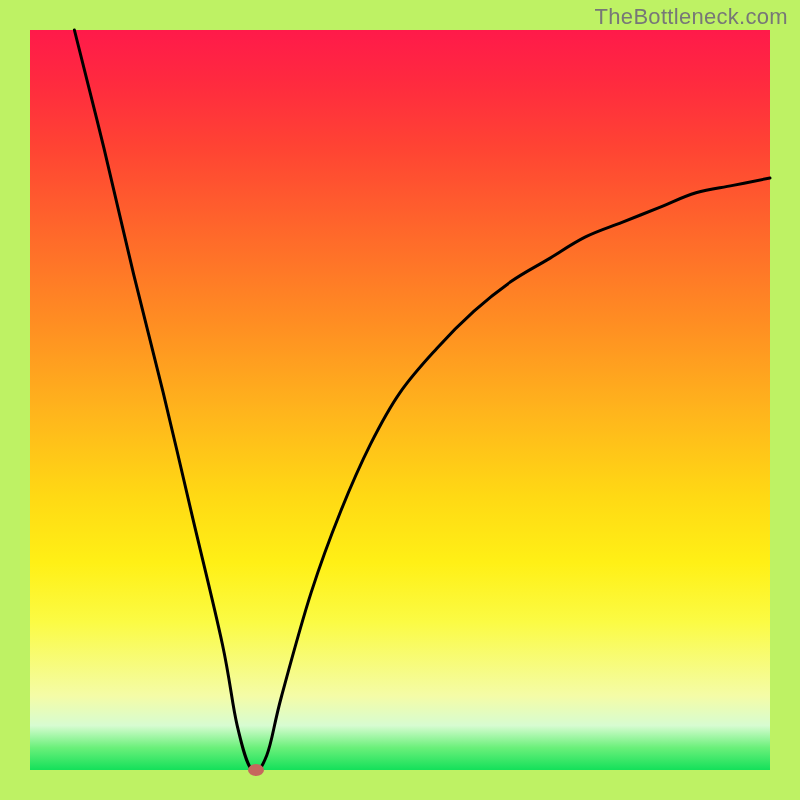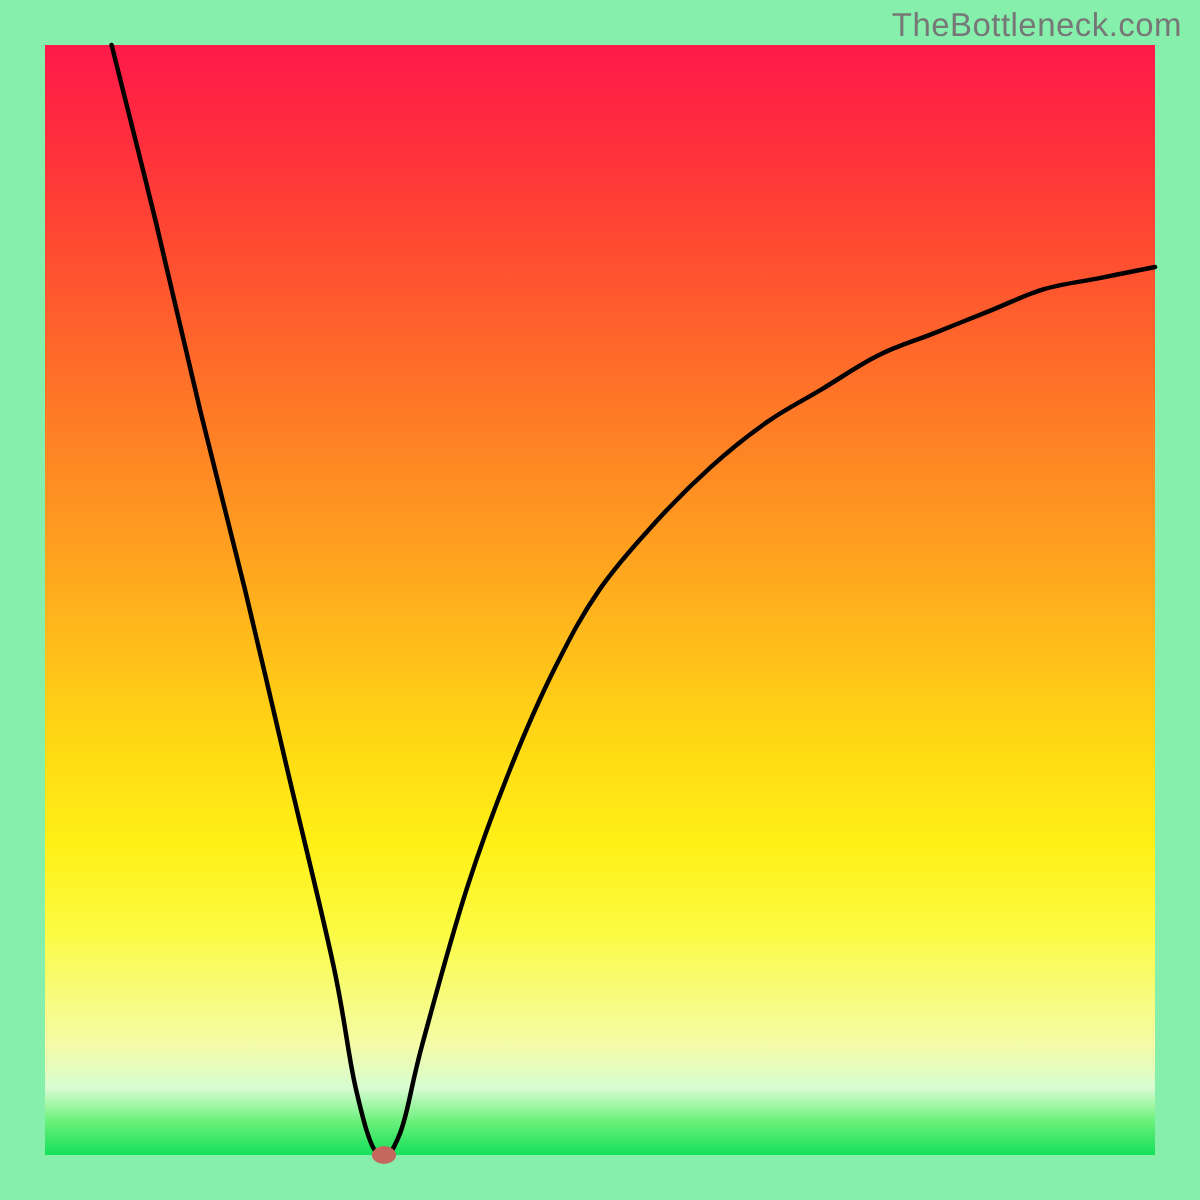--- a/index.html
+++ b/index.html
@@ -8,21 +8,21 @@
     width: 800px;
     height: 800px;
     background: #000;
     font-family: Arial, Helvetica, sans-serif;
     overflow: hidden;
   }
   .frame {
     position: relative;
     width: 800px;
     height: 800px;
-    background: #86efac;
+    background: #bef264;
   }
   .plot {
     position: absolute;
     left: 30px;
     top: 30px;
     width: 740px;
     height: 740px;
     background: linear-gradient(to bottom,
       #ff1a4a 0%,
       #ff2a3f 7%,

